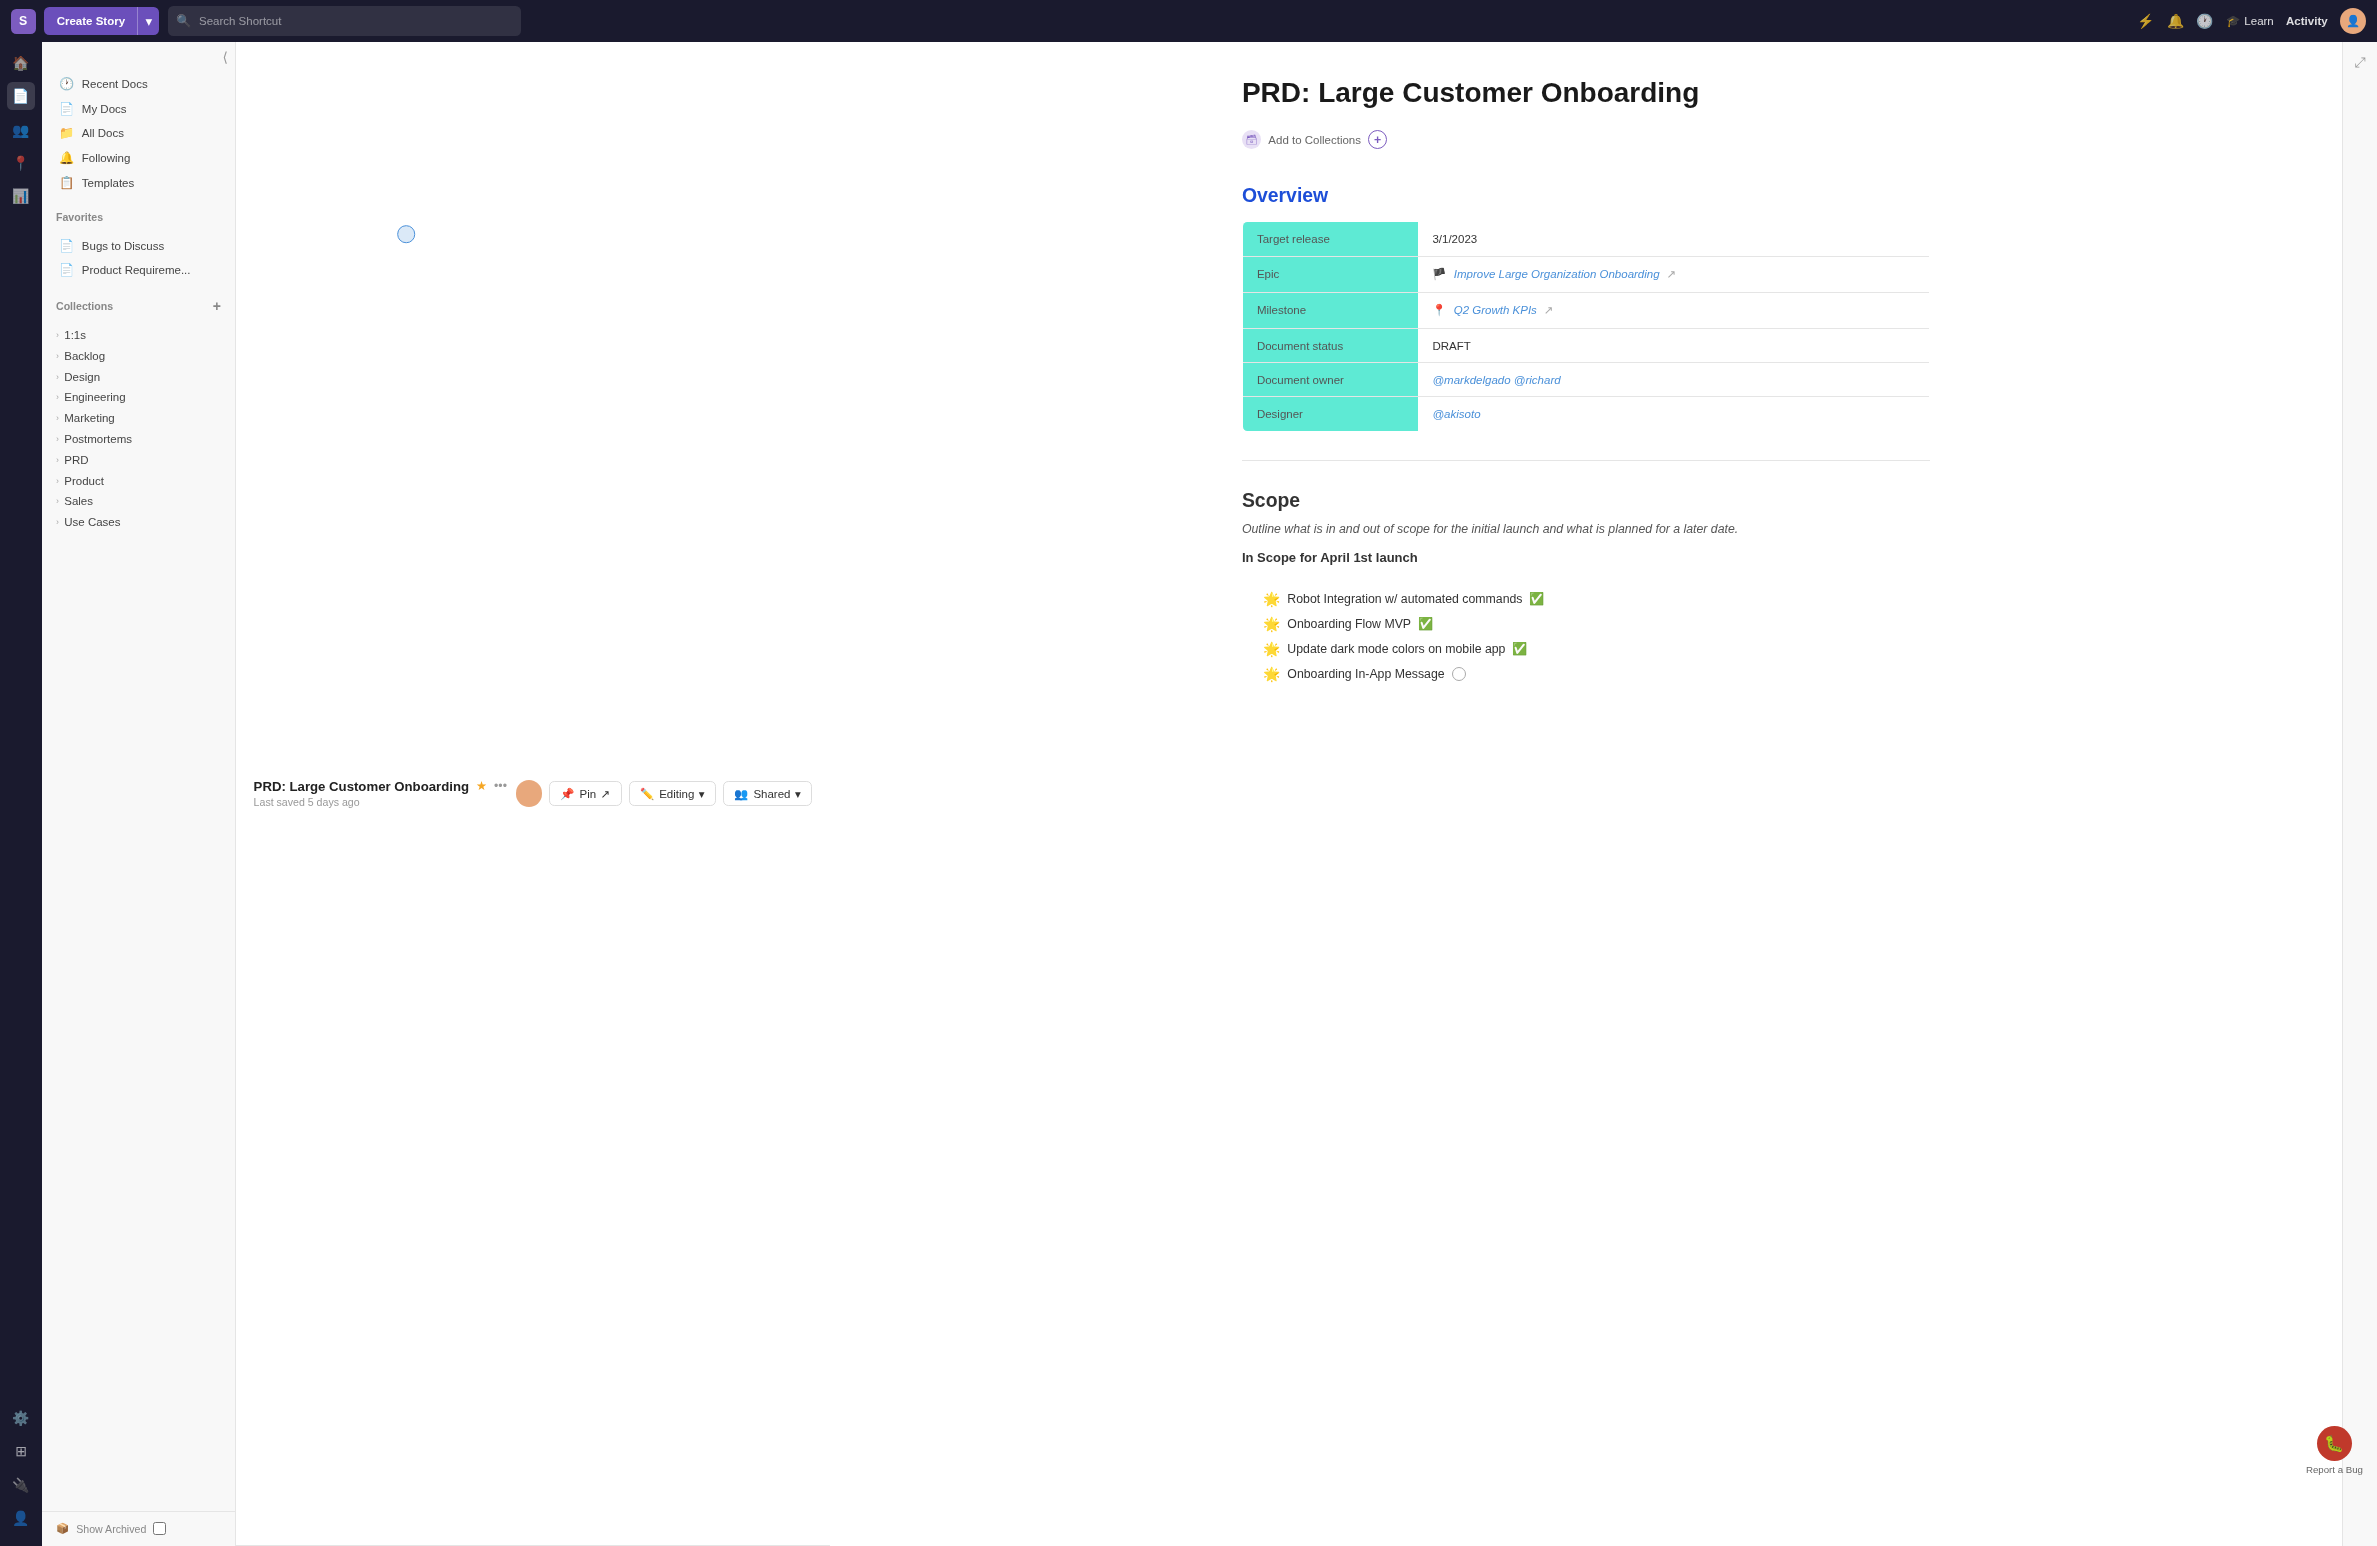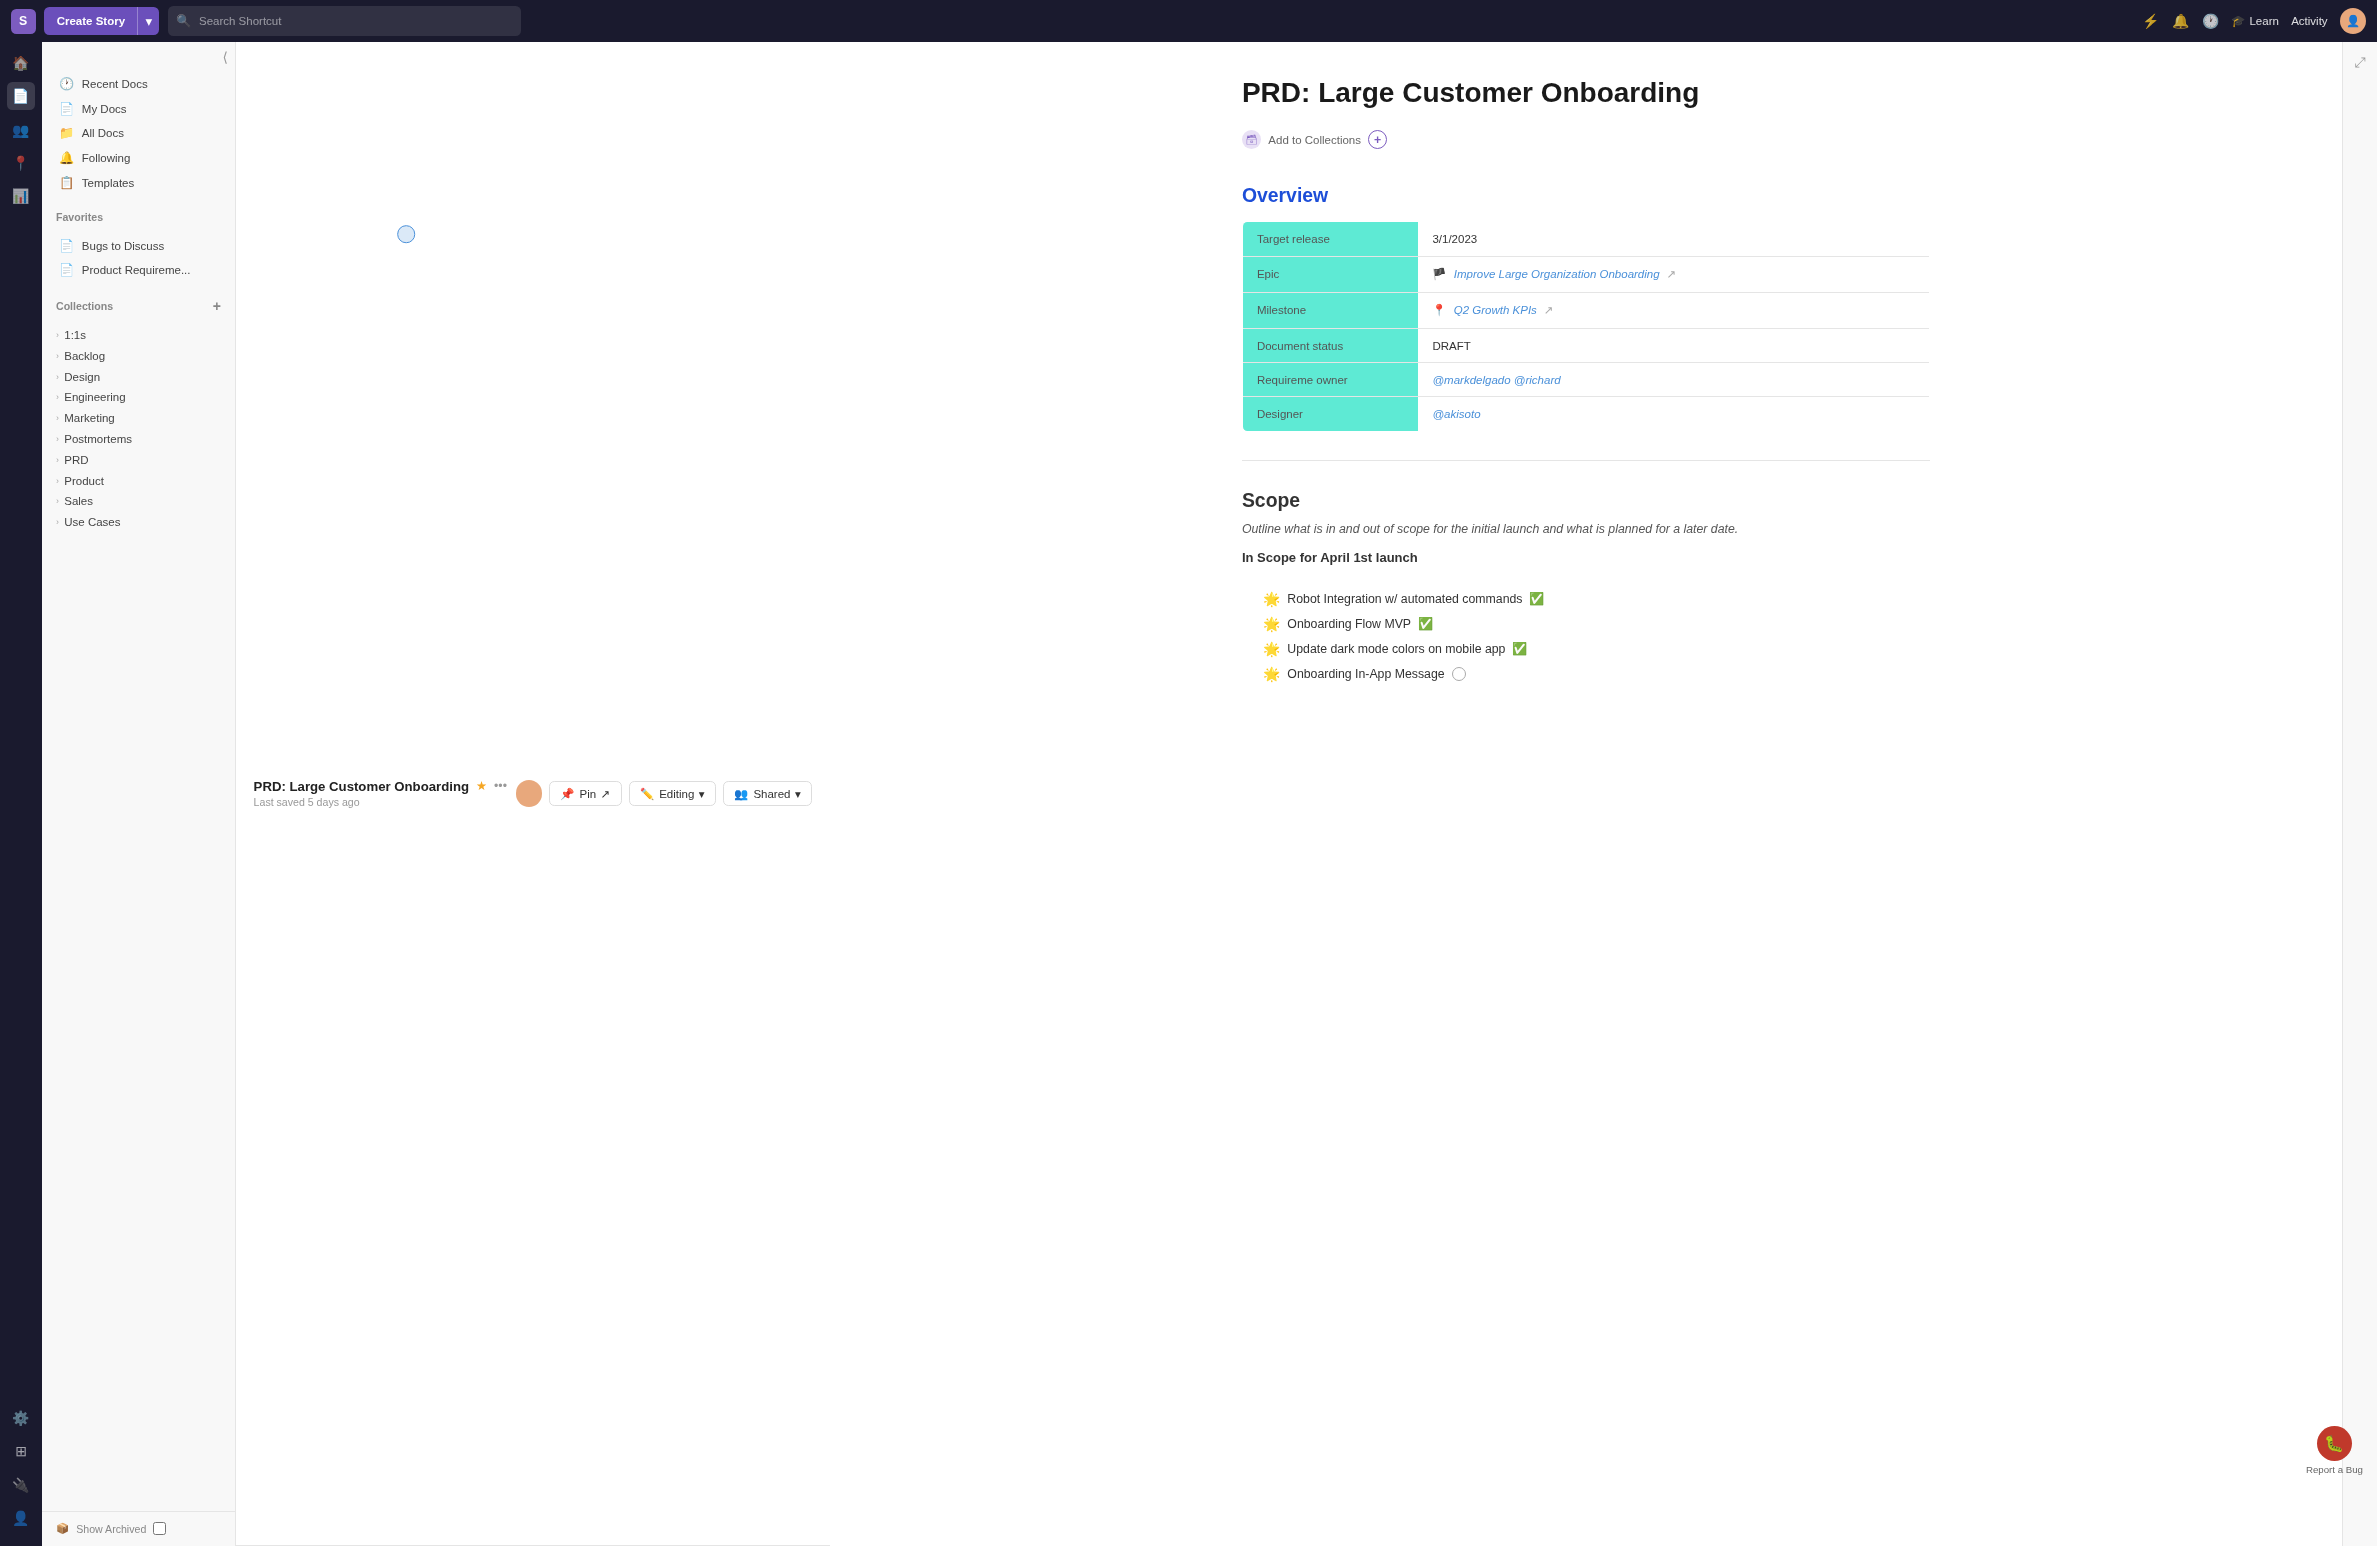--- a/index.html
+++ b/index.html
@@ -11,21 +11,21 @@
     .create-btn-group { display: flex; align-items: center; background: #6b4fbb; border-radius: 5.3px; overflow: hidden; flex-shrink: 0; }
     .create-btn-main { color: white; padding: 6.2px 12.3px; font-size: 11.5px; font-weight: 600; cursor: pointer; border: none; background: transparent; }
     .create-btn-arrow { color: white; padding: 6.2px 7px; cursor: pointer; border-left: 0.9px solid rgba(255,255,255,0.3); background: transparent; border-top: none; border-right: none; border-bottom: none; }
     .search-bar { flex: 1; max-width: 353px; background: rgba(255,255,255,0.1); border-radius: 5.3px; display: flex; align-items: center; padding: 0 8.8px; gap: 7px; height: 30px; }
     .search-bar input { background: transparent; border: none; color: rgba(255,255,255,0.7); font-size: 11.5px; outline: none; width: 100%; }
     .search-bar input::placeholder { color: rgba(255,255,255,0.5); }
     .nav-spacer { flex: 1; }
     .nav-icons { display: flex; align-items: center; gap: 12.3px; }
     .nav-icon { color: rgba(255,255,255,0.75); cursor: pointer; font-size: 14px; }
     .nav-learn { color: rgba(255,255,255,0.85); font-size: 11.5px; display: flex; align-items: center; gap: 3.5px; cursor: pointer; }
-    .nav-activity { color: rgba(255,255,255,0.85); font-size: 11.5px; cursor: pointer; }
+    .nav-activity { color: rgba(255,255,255,0.85); font-size: 11.5px; cursor: pointer; font-weight: bold; }
     .nav-avatar { width: 26.5px; height: 26.5px; border-radius: 50%; background: #e8a87c; display: flex; align-items: center; justify-content: center; color: white; font-size: 11.5px; cursor: pointer; overflow: hidden; }
 
     
     .main-layout { display: flex; flex: 1; overflow: hidden; }
 
     
     .icon-rail { width: 42px; background: #1a1a2e; display: flex; flex-direction: column; align-items: center; padding: 7px 0; gap: 5.3px; flex-shrink: 0; }
     .rail-icon { width: 28px; height: 28px; display: flex; align-items: center; justify-content: center; border-radius: 5.3px; color: rgba(255,255,255,0.6); cursor: pointer; font-size: 14px; }
     .rail-icon.active { background: rgba(255,255,255,0.15); color: white; }
     .rail-spacer { flex: 1; }
@@ -311,21 +311,21 @@
               </div>
             </td>
           </tr>
           <tr>
             <td>Document status</td>
             <td>
               <span class="draft-badge">DRAFT</span>
             </td>
           </tr>
           <tr>
-            <td>Requireme owner</td>
+            <td>Document owner</td>
             <td>
               <span class="link-text">@markdelgado @richard</span>
             </td>
           </tr>
           <tr>
             <td>Designer</td>
             <td>
               <span class="link-text">@akisoto</span>
             </td>
           </tr>

